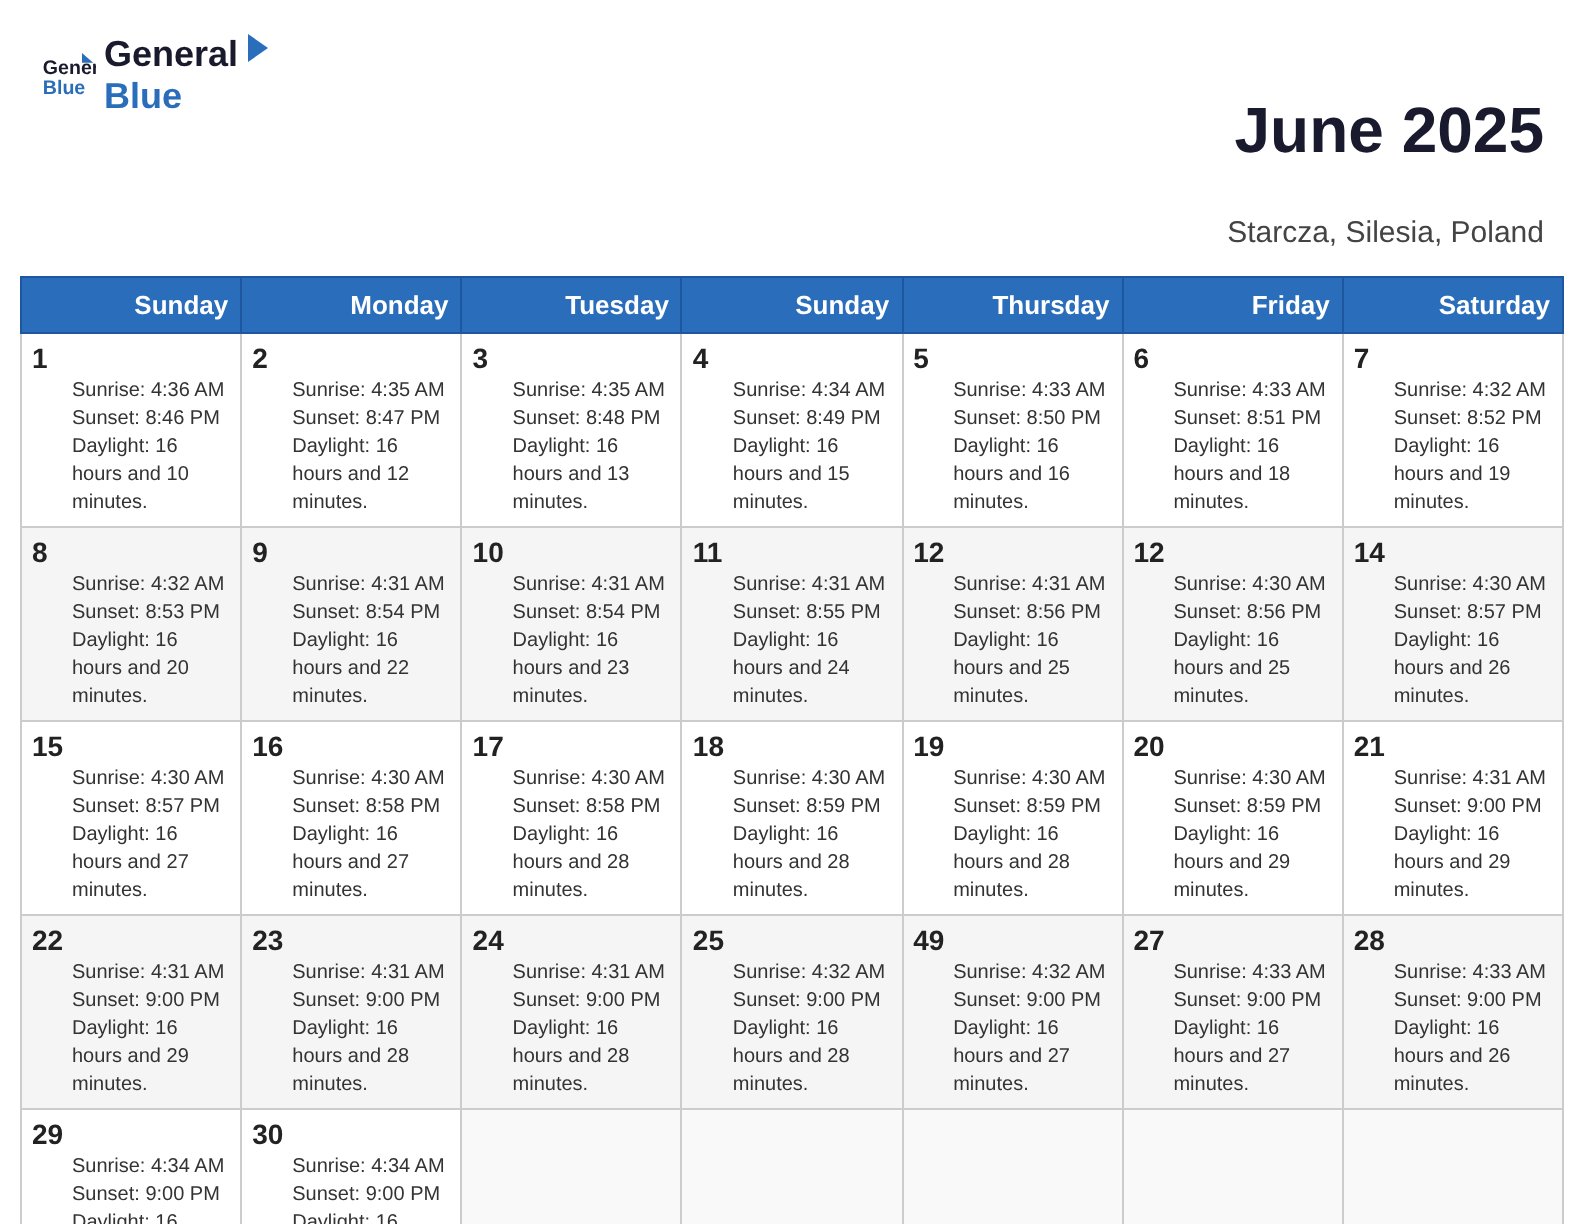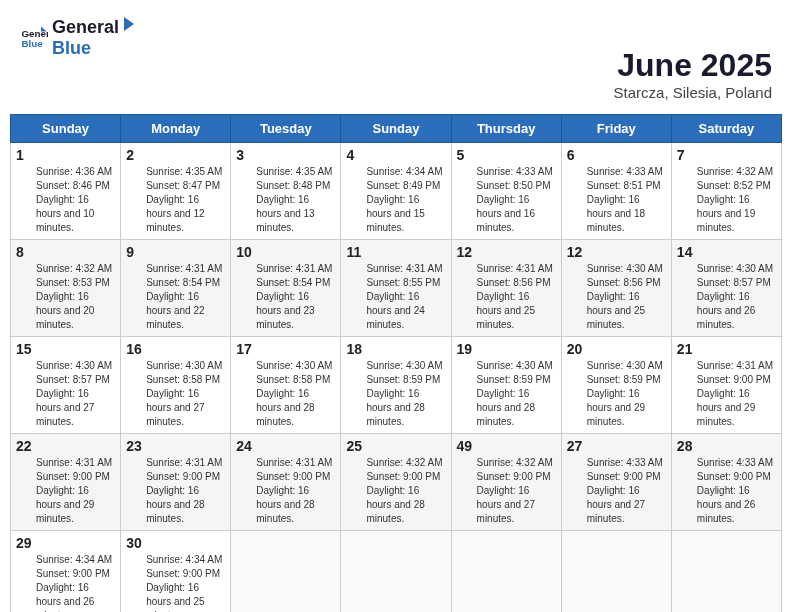--- a/index.html
+++ b/index.html
@@ -41,30 +41,31 @@
     }
     .month-title {
       font-size: 32px;
       font-weight: bold;
       color: #1a1a2e;
       margin-top: 32px;
     }
     .location-title {
       font-size: 15px;
       color: #444;
+      margin-top: 24px;
     }
     .calendar-table {
       width: 100%;
       border-collapse: collapse;
       font-size: 11px;
     }
     .calendar-table thead th {
       background-color: #2a6ebb;
       color: white;
-      text-align: center;
+      text-align: right;
       padding: 6px 6px;
       font-size: 13px;
       font-weight: bold;
       border: 1px solid #1e57a0;
     }
     .calendar-table tbody td {
       vertical-align: top;
       padding: 4px 5px;
       border: 1px solid #ccc;
       width: 108px;

